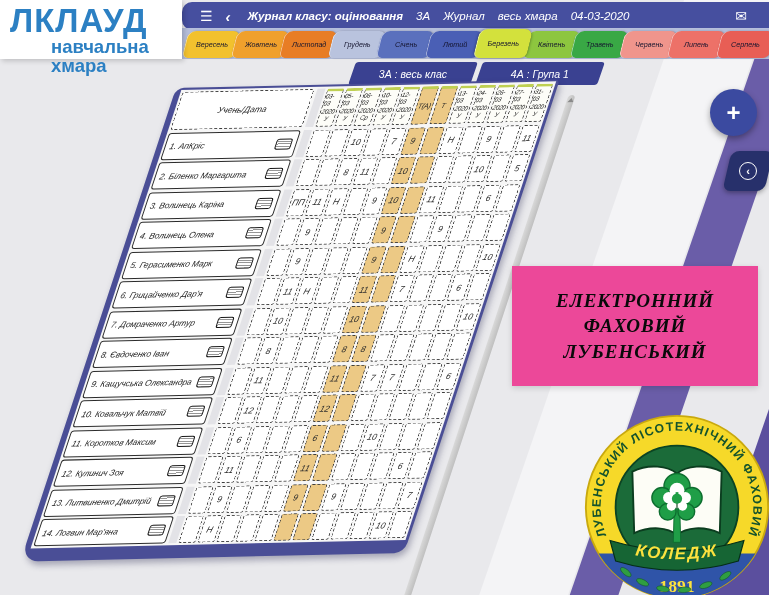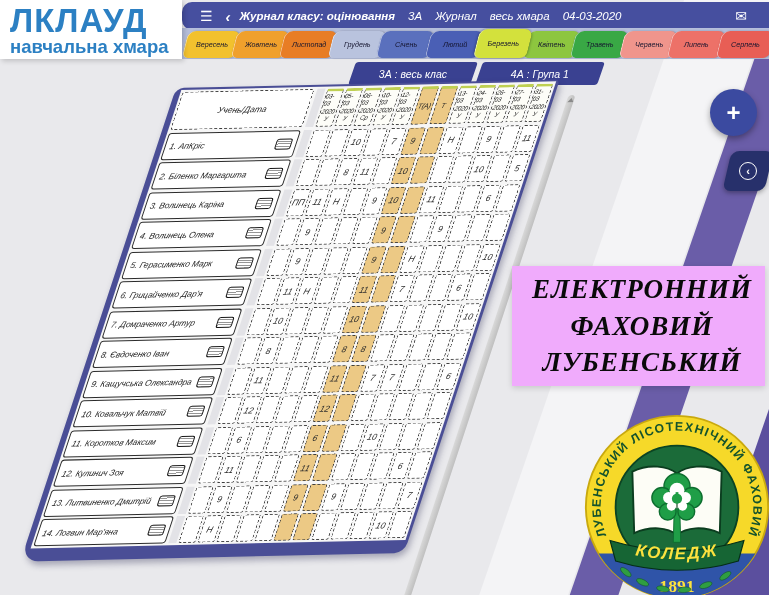--- a/index.html
+++ b/index.html
@@ -16,21 +16,21 @@
   .stripe-b{left:788px;top:-70px;width:74px;height:860px;background:var(--stripe_dark,#5b4f9e);transform:rotate(19deg);}
   
   .topbar{
     position:absolute;left:182px;top:2px;right:0;height:28px;
     background:var(--topbar,#464f9f);border-radius:10px 0 0 10px;
     display:flex;align-items:center;gap:13px;padding:0 12px 0 18px;
     color:#fff;font-style:italic;font-size:11.5px;box-sizing:border-box;white-space:nowrap;
   }
   .topbar .burger{font-style:normal;font-size:14px;line-height:1;}
   .topbar .chev{font-weight:bold;font-size:15px;margin-right:-4px;}
-  .topbar .tb-title{font-weight:bold;}
+  .topbar .tb-title{font-weight:bold;margin-left:8px;}
   .topbar .mail{margin-left:auto;font-style:normal;font-size:14px;margin-right:10px;}
   
   .monthband{position:absolute;left:182px;top:28px;right:0;height:31px;background:var(--band,#b5bedb);}
   .months{position:absolute;left:185px;top:31px;right:2px;height:27px;display:flex;}
   .mtab{
     flex:1;margin-right:-4px;transform:skewX(-14deg);
     border-radius:8px 8px 6px 6px;border-left:1px solid rgba(255,255,255,.55);
     display:flex;align-items:center;justify-content:center;
     box-shadow:1px 0 2px rgba(0,0,0,.25);
   }
@@ -113,29 +113,28 @@
     display:flex;align-items:center;justify-content:center;
     color:#fff;font-size:11px;font-weight:bold;transform:skewX(13deg);line-height:1;
   }
   
   .brandbox{
     position:absolute;left:0;top:0;width:182px;height:59px;background:#fff;
     padding:4px 0 0 10px;box-sizing:border-box;z-index:7;
     box-shadow:2px 2px 5px rgba(0,0,0,.18);
   }
   .brandbox .bname{color:var(--brand_blue,#2c80c3);font-weight:800;font-size:33px;line-height:1;letter-spacing:1px;}
-  .brandbox .btag{color:var(--brand_blue,#2c80c3);font-weight:700;font-size:18.5px;line-height:1;margin-top:1px;}
+  .brandbox .btag{color:var(--brand_blue,#2c80c3);font-weight:700;font-size:18.5px;line-height:1;margin-top:1px;margin-left:41px;}
   
   .promo-title{
-    position:absolute;left:512px;top:266px;width:246px;height:120px;background:#f0abfc;z-index:8;
+    position:absolute;left:512px;top:266px;width:246px;height:120px;background:#ec4899;z-index:8;
     display:flex;flex-direction:column;align-items:center;justify-content:center;
     font-family:"Liberation Serif",serif;font-weight:bold;font-style:italic;
-    font-size:27px;color:#0a0a0a;letter-spacing:1px;line-height:1.35;
+    font-size:19px;color:#0a0a0a;letter-spacing:1px;line-height:1.35;
     box-shadow:0 2px 6px rgba(0,0,0,.15);
-    padding-left:7px;
   }
   
   .badge{position:absolute;left:584px;top:414px;width:186px;height:186px;z-index:9;}
 </style>
 </head>
 <body>
 
 <div id="stage" style="--page: #e9e9ec; --topbar: #464f9f; --band: #b5bedb; --panel: #4a4e96; --tab_dark: #3a4191; --highlight: #ecc985; --header_green: #bfd052; --stripe: #6a5da8; --stripe_dark: #5b4f9e; --fab: #3b4aa0; --fab_dark: #27306b; --brand_blue: #2c80c3;">
 
   <div class="stripe stripe-white"></div>

